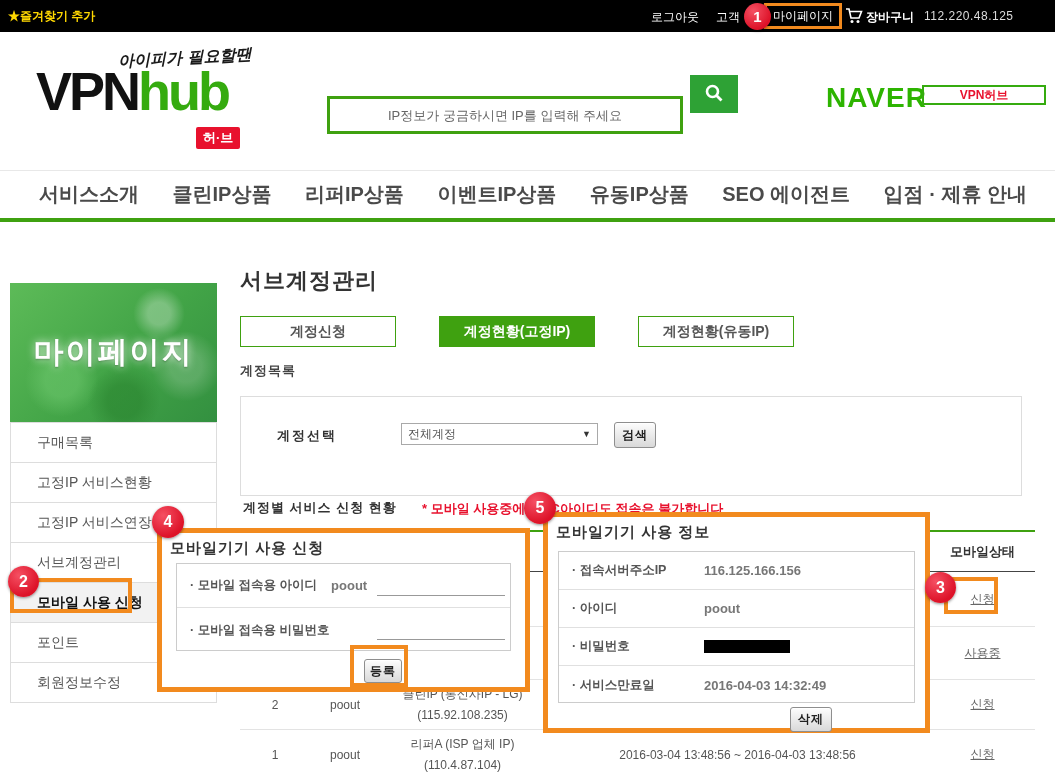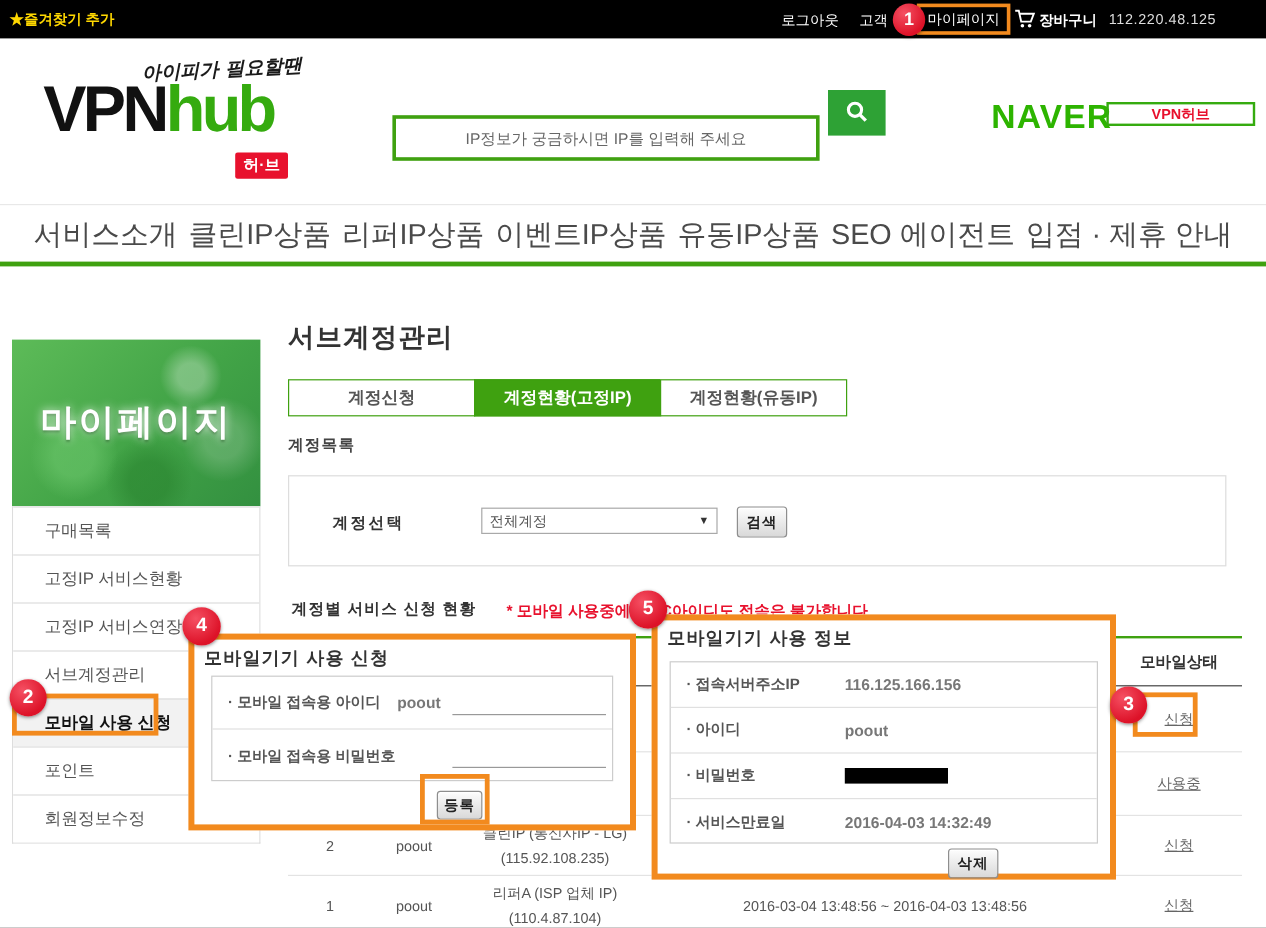--- a/index.html
+++ b/index.html
@@ -31,49 +31,49 @@
   .search-btn { position:absolute; left:690px; top:43px; width:48px; height:38px; background:#2ea235;
                 border:none; display:flex; align-items:center; justify-content:center; cursor:pointer; }
   .naver { position:absolute; left:826px; top:50px; color:#2db400; font-size:28px; font-weight:900; letter-spacing:1px; }
   .naver-badge { position:absolute; left:922px; top:53px; width:124px; height:20px; border:2px solid #35ab0f;
                  display:flex; align-items:center; justify-content:center; color:#e8112d; font-size:12px; font-weight:bold; }
 
   
   .nav { position:absolute; left:0; top:170px; width:1055px; height:52px; border-top:1px solid #e8e8e8;
          border-bottom:4px solid #3fa110; background:#fff; }
   .nav-inner { display:flex; height:47px; align-items:center; justify-content:space-between; padding:0 28px; }
-  .nav-item { font-size:24px; font-weight:normal; color:#4a4a4a; white-space:nowrap; cursor:pointer; }
+  .nav-item { font-size:20px; font-weight:bold; color:#4a4a4a; white-space:nowrap; cursor:pointer;margin-left:11px; }
 
   
   .side-banner { position:absolute; left:10px; top:283px; width:207px; height:139px;
       background:
         radial-gradient(circle at 72% 22%, rgba(255,255,255,.30) 0 6%, transparent 14%),
         radial-gradient(circle at 85% 60%, rgba(255,255,255,.18) 0 8%, transparent 18%),
         radial-gradient(circle at 55% 85%, rgba(40,130,45,.55) 0 10%, transparent 22%),
         radial-gradient(circle at 25% 70%, rgba(110,200,110,.55) 0 9%, transparent 20%),
         linear-gradient(135deg,#5dbb58,#42a447 55%,#339040);
       display:flex; align-items:center; justify-content:center; }
   .side-banner span { color:#fff; font-size:30px; font-weight:bold; letter-spacing:2px;
       text-shadow:0 0 8px rgba(255,255,255,.9), 0 1px 2px rgba(0,60,0,.5); }
   .side-menu { position:absolute; left:10px; top:422px; width:207px; border:1px solid #ddd; border-top:none; background:#fff; }
   .side-item { height:40px; line-height:39px; padding-left:26px; font-size:14px; color:#555;
                border-top:1px solid #ddd; cursor:pointer; background:#fff; }
   .side-item:first-child { border-top:1px solid #ddd; }
   .side-item.active { font-weight:bold; color:#111; background:#f2f2f2; }
 
   
   .page-title { position:absolute; left:240px; top:266px; font-size:22px; font-weight:bold; color:#333; letter-spacing:1px; }
-  .tabs { position:absolute; left:240px; top:316px; display:flex; }
+  .tabs { position:absolute; left:240px; top:316px; display:flex;gap:44px; }
   .tab { width:156px; height:31px; border:1px solid #3fa110; margin-left:-1px; display:flex; align-items:center;
          justify-content:center; font-size:14px; font-weight:bold; color:#555; background:#fff; cursor:pointer; }
   .tab:first-child { margin-left:0; }
   .tab.active { background:#3fa110; color:#fff; }
   .list-label { position:absolute; left:240px; top:362px; font-size:13px; font-weight:bold; color:#444; letter-spacing:1px; }
 
-  .filter-box { position:absolute; left:240px; top:396px; width:782px; height:76px; border:1px solid #ddd; }
+  .filter-box { position:absolute; left:240px; top:396px; width:782px; height:100px; border:1px solid #ddd; }
   .filter-label { position:absolute; left:36px; top:30px; font-size:13px; font-weight:bold; color:#333; letter-spacing:2px; }
   .select { position:absolute; left:160px; top:26px; width:197px; height:22px; border:1px solid #a9a9a9;
             background:#fff; font-size:12px; color:#555; display:flex; align-items:center; padding:0 6px; cursor:pointer; }
   .select .arrow { margin-left:auto; font-size:9px; color:#333; }
   .btn-classic { background:linear-gradient(#fdfdfd,#d9d9d9); border:1px solid #8e8e8e; border-radius:3px;
                  box-shadow:inset 0 1px 0 #fff; font-weight:bold; color:#222; font-size:12px;
                  font-family:inherit; cursor:pointer; letter-spacing:1px; }
   .search2-btn { position:absolute; left:373px; top:25px; width:42px; height:26px; }
 
   .section-title { position:absolute; left:243px; top:499px; font-size:13px; font-weight:bold; color:#333; letter-spacing:1px; z-index:5; }

